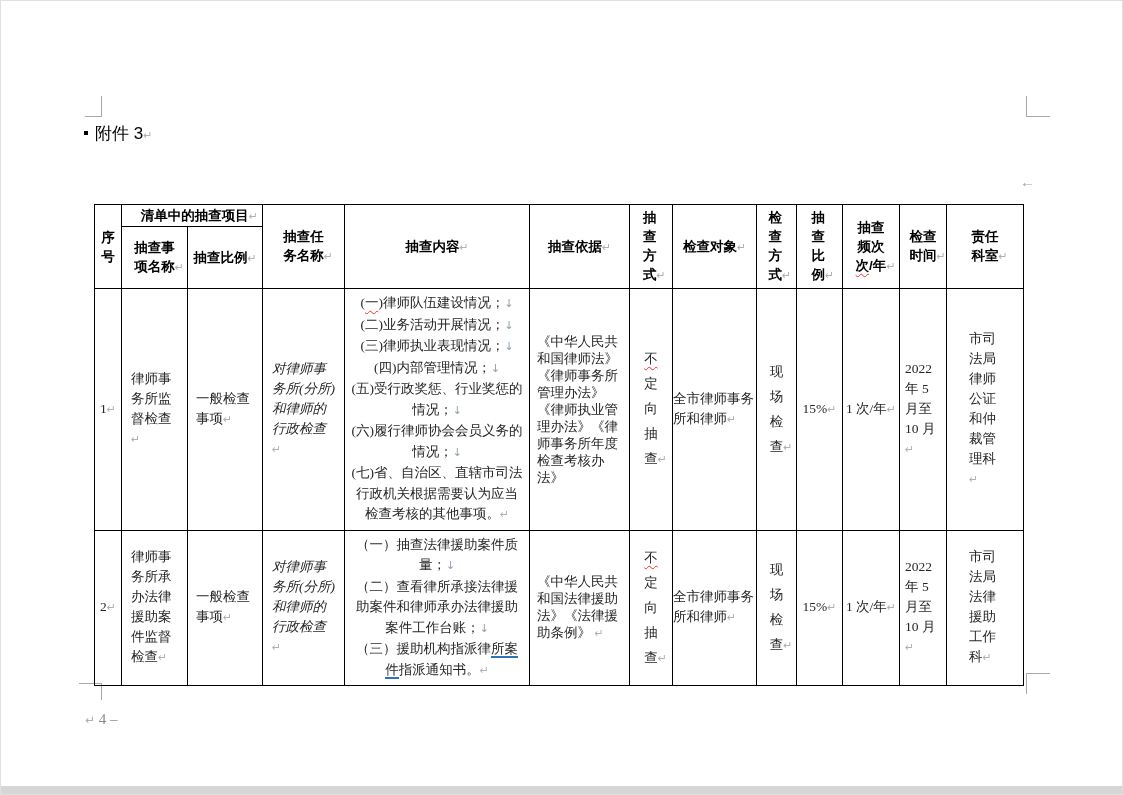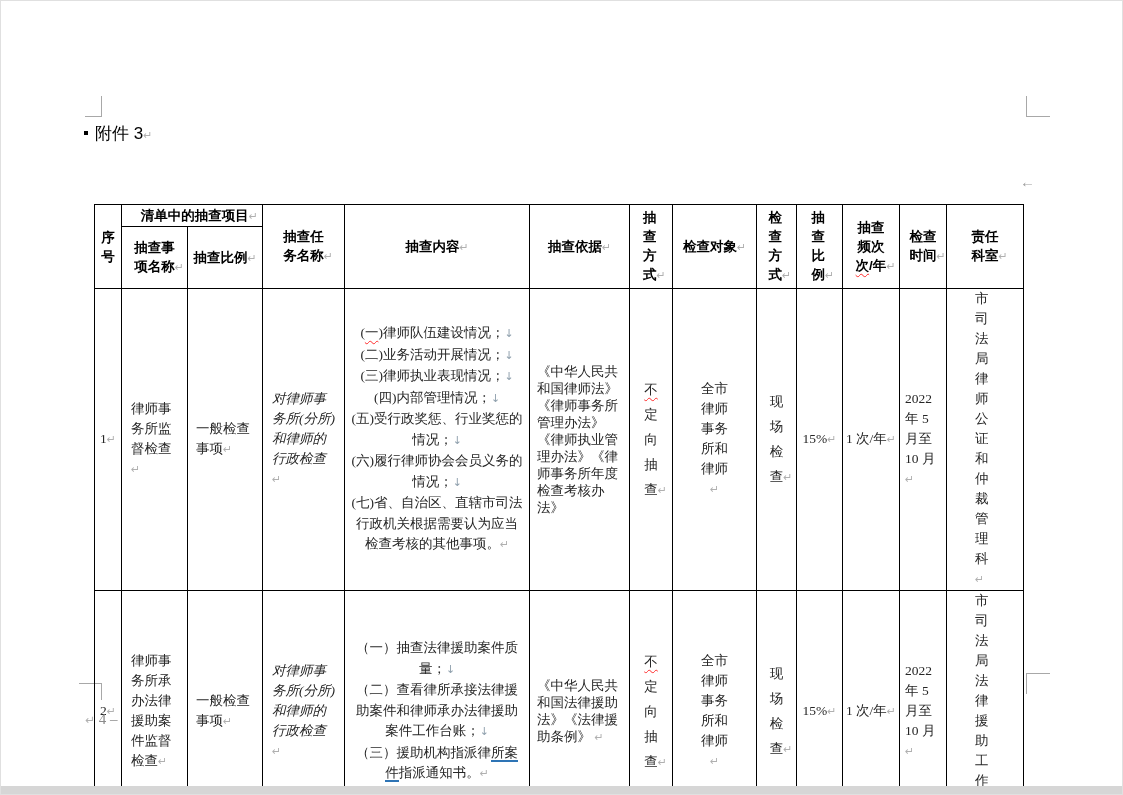--- a/index.html
+++ b/index.html
@@ -47,23 +47,23 @@
 
   .vtext  { width:1.25em; margin:0 auto; word-break:break-all; line-height:25px; text-align:center; }
   .vhead  { width:1.2em;  margin:1px auto; word-break:break-all; line-height:19px; text-align:left; }
 
   .cell-left   { text-align:left; }
   .cell-center { text-align:center; }
   .pad-name  { padding:0 9px !important; }
   .pad-type  { padding:0 8px !important; }
   .pad-task  { padding:0 9px !important;font-style:italic; }
   .pad-basis { padding:2px 7px !important; line-height:17px; }
-  .pad-target{ padding:0 28px !important;text-align:center; }
+  .pad-target{ padding:0 0 !important; }
   .pad-time  { padding:0 5px !important; }
-  .pad-dept  { padding:0 28px !important; }
+  .pad-dept  { padding:0 22px !important; }
   .content-cell { padding:4px 5px !important; line-height:20.5px; text-align:center; }
   .listgroup-cell { text-align:right; padding:0 4px !important; }
 
   .footer { position:absolute; left:84px; top:710px; font-size:15px; color:#8c8c8c;
             font-family:"Liberation Serif", serif; }
   .footer .mk { font-size:12px; }
 </style>
 </head>
 <body>
 

